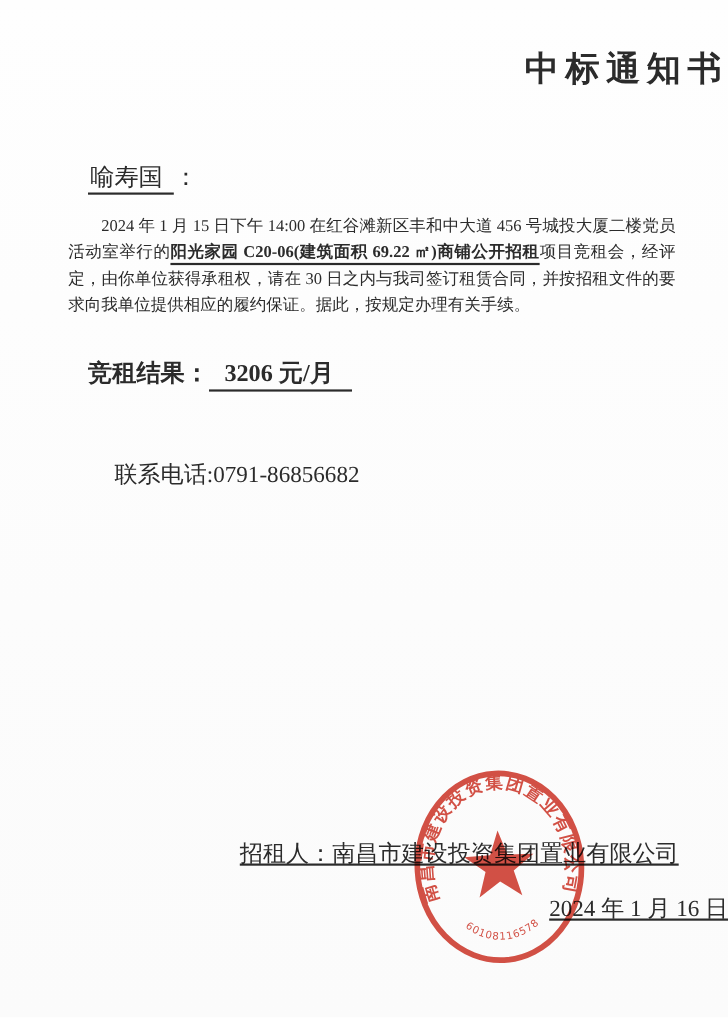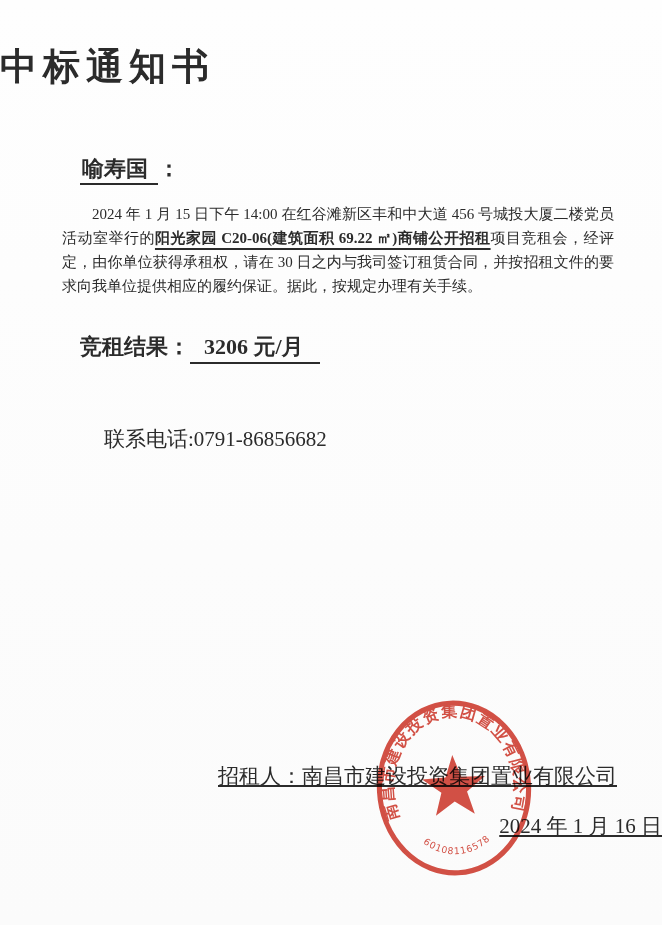--- a/index.html
+++ b/index.html
@@ -11,34 +11,34 @@
   .page {
     position: relative;
     width: 662px;
     height: 925px;
     background: linear-gradient(180deg, #fefefe 0%, #fcfcfc 60%, #fbfbfb 100%);
     color: #262626;
     overflow: hidden;
   }
   .doc-title {
     margin-top: 42px;
-    text-align: left;
-    font-size: 37px;
+    text-align: right;
+    font-size: 31px;
     font-weight: 600;
     letter-spacing: 6px;
     color: #2b2b2b;
   }
   .content {
     padding: 0 48px 0 62px;
   }
   .recipient {
     margin-top: 62px;
     margin-left: 18px;
     font-size: 22px;
-    font-weight: 700;
+    font-weight: 400;
     color: #2b2b2b;
   }
   .recipient .name {
     border-bottom: 2px solid #2b2b2b;
     padding: 0 10px 2px 2px;
   }
   .para {
     margin-top: 18px;
     font-size: 15px;
     line-height: 24px;

